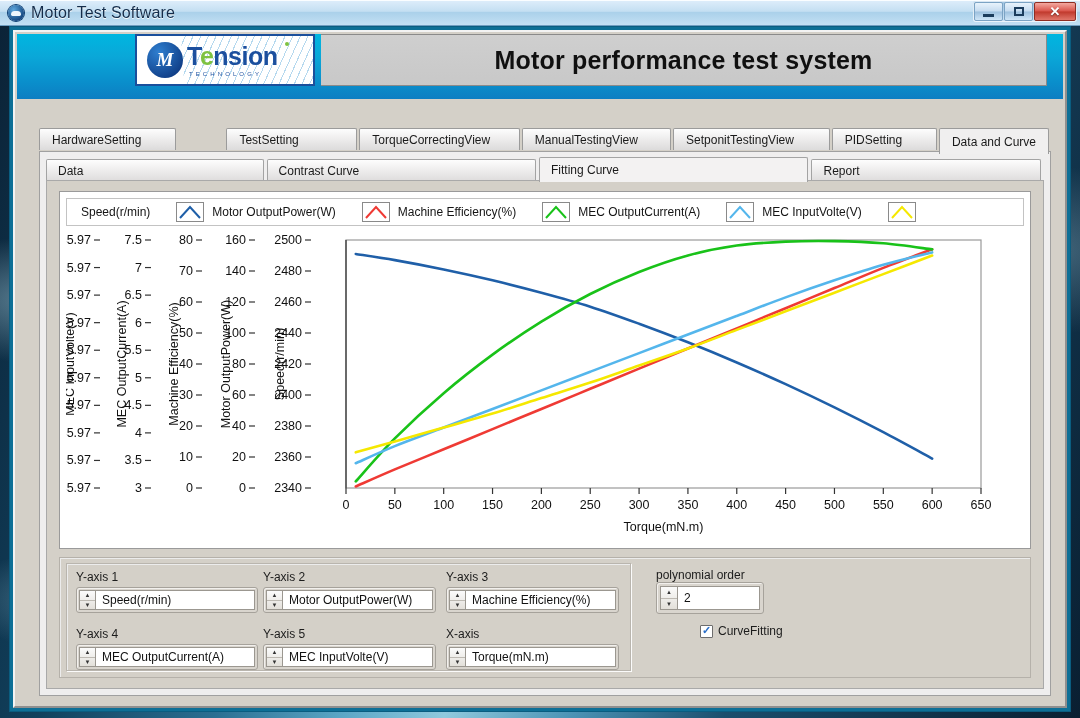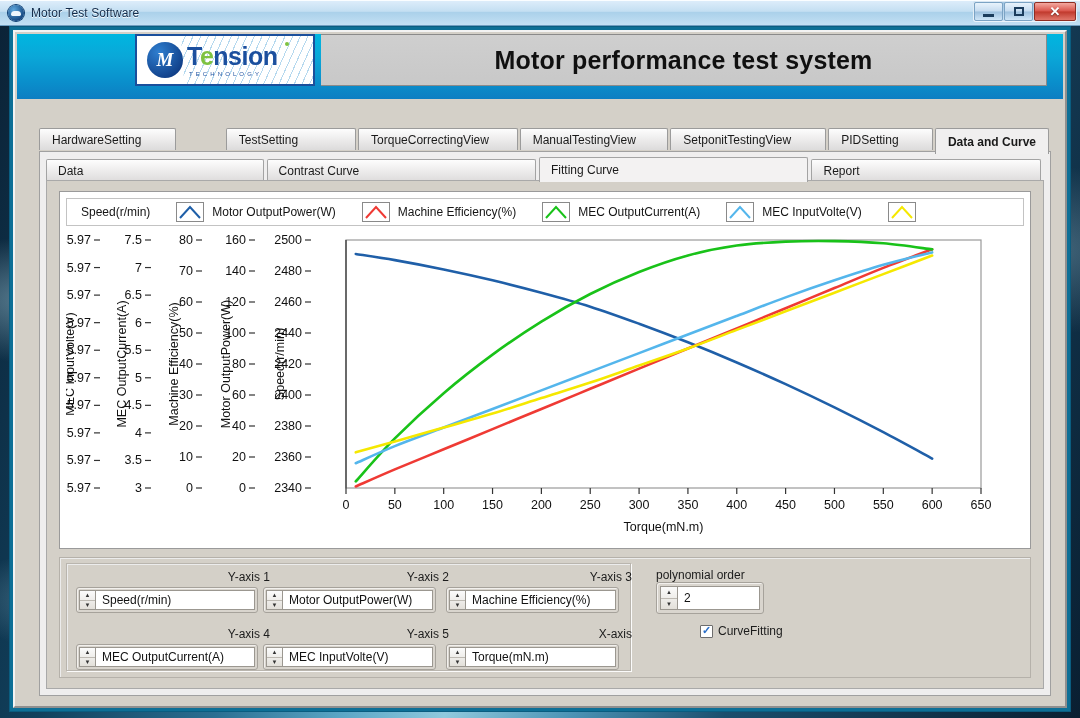--- a/index.html
+++ b/index.html
@@ -41,21 +41,21 @@
     border-radius:50%;
     background:radial-gradient(circle at 35% 30%, #5ea7dd, #14467f 75%);
     position:relative; flex:none;
     box-shadow:0 0 0 1px #0d3e73;
   }
   .win-icon:after{
     content:""; position:absolute; left:3px; top:6px; width:10px; height:5px;
     background:#eef6fc; border-radius:5px 5px 2px 2px;
   }
   .win-title {
-    font-size:12px; color:#132c4a; letter-spacing:.1px;
+    font-size:16px; color:#132c4a; letter-spacing:.1px;
     text-shadow:0 1px 0 rgba(255,255,255,.9);
   }
   .win-buttons{
     position:absolute; right:3px; top:1px; display:flex; gap:1px;
     padding:1px; border-radius:3px;
     background:linear-gradient(to bottom,#9fc3e0,#cfe4f5);
     box-shadow:inset 0 0 0 1px rgba(255,255,255,.6);
   }
   .wbtn{
     width:29px; height:19px; border-radius:2px;
@@ -156,21 +156,20 @@
     display:flex; align-items:center; padding:0 12px;
     font-size:12px; color:#1a1a1a;
     margin-right:2px;
     white-space:nowrap;
   }
   .tab.active{
     height:26px; background:#f0efef;
     border-color:#9b9b9b;
     margin-bottom:-2px;
     z-index:3;
-    font-weight:bold;
   }
   .tab.t-hw{width:147px;} .tab.t-ts{width:140px;margin-left:48px;} .tab.t-tc{width:172px;}
   .tab.t-mt{width:160px;} .tab.t-st{width:168px;} .tab.t-pid{width:112px;}
 
   
   .panel{
     position:absolute; left:24px; top:119px; right:14px; bottom:10px;
     background:#efeeee;
     border:1px solid #a0a0a0;
   }
@@ -226,21 +225,21 @@
     position:absolute; left:12px; top:376px; right:12px; bottom:10px;
     background:#d4d0c8;
     border:1px solid #b5b1aa;
     box-shadow: inset 1px 1px 0 #ececec;
   }
   .ctrl-left{
     position:absolute; left:6px; top:5px; width:565px; bottom:6px;
     border:1px solid #b9b5ae;
     box-shadow: inset 1px 1px 0 #ececec, 1px 1px 0 #fbfbfb;
   }
-  .field{ position:absolute;text-align:right; }
+  .field{ position:absolute; }
   .field label{
     display:block; font-size:12px; color:#1c1c1c; margin-bottom:3px;
   }
   .spinbox{
     display:flex; align-items:stretch; height:26px;
     background:#d9d5ce;
     border:1px solid #a6a29b;
     border-radius:3px;
     padding:2px;
     box-shadow: inset 1px 1px 0 #f2f0ed;

